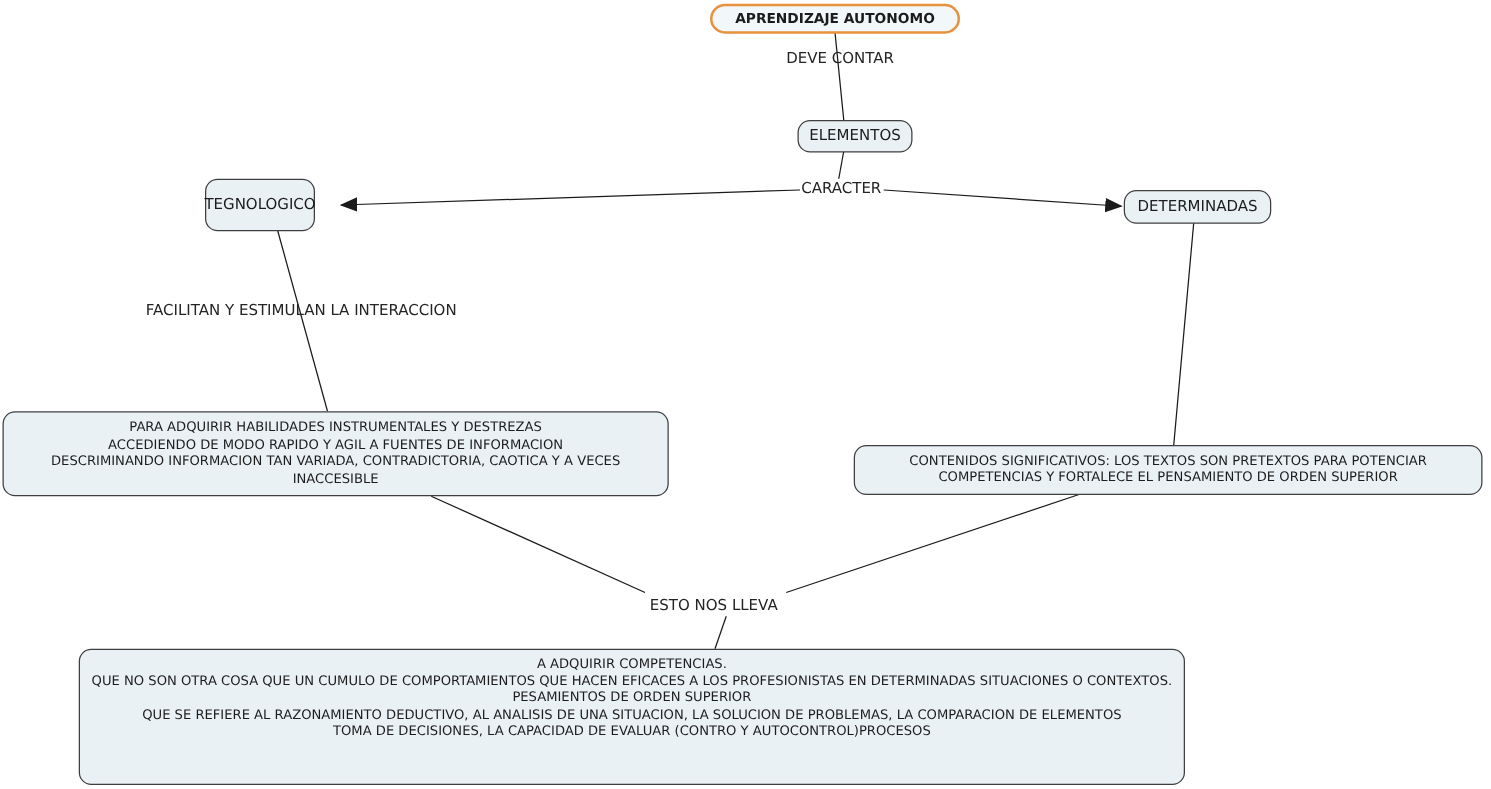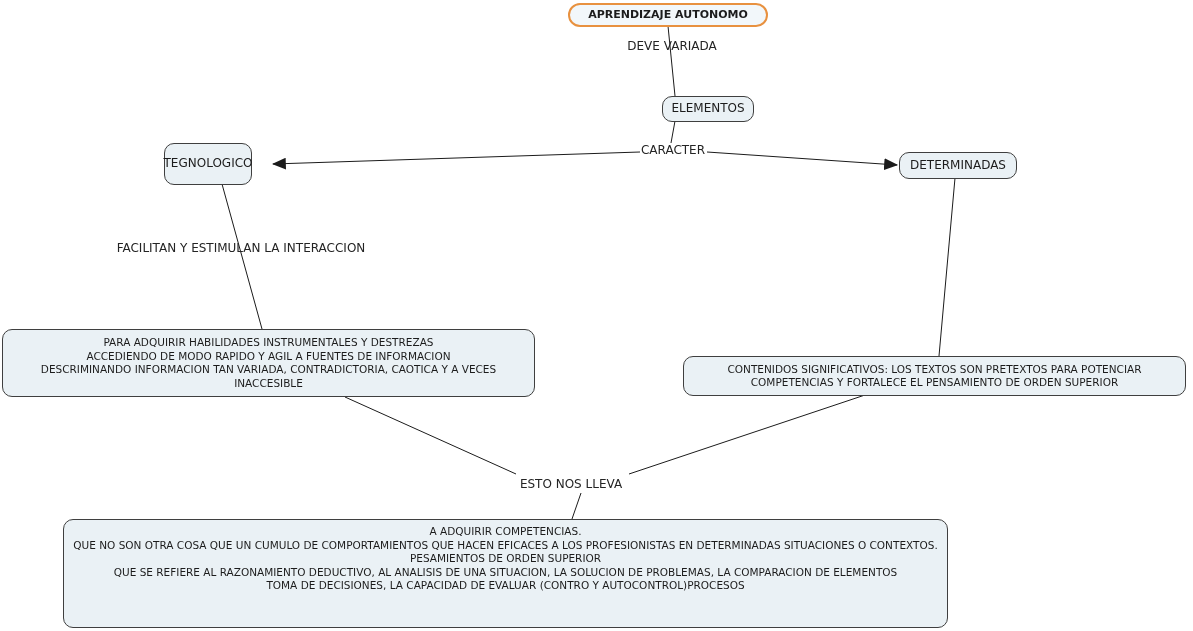--- a/index.html
+++ b/index.html
@@ -68,32 +68,32 @@
     <line x1="675" y1="121" x2="671" y2="143" stroke="#1b1b1b" stroke-width="1"></line>
     <line x1="640" y1="152" x2="273" y2="164" stroke="#1b1b1b" stroke-width="1" marker-end="url(#arrow)"></line>
     <line x1="707" y1="152" x2="897" y2="165" stroke="#1b1b1b" stroke-width="1" marker-end="url(#arrow)"></line>
     <line x1="222" y1="184" x2="262" y2="329" stroke="#1b1b1b" stroke-width="1"></line>
     <line x1="955" y1="178" x2="939" y2="356" stroke="#1b1b1b" stroke-width="1"></line>
     <line x1="345" y1="397" x2="516" y2="474" stroke="#1b1b1b" stroke-width="1"></line>
     <line x1="865" y1="395" x2="629" y2="474" stroke="#1b1b1b" stroke-width="1"></line>
     <line x1="581" y1="493" x2="572" y2="519" stroke="#1b1b1b" stroke-width="1"></line>
   </svg>
 
-  <div class="link-label" style="left:672px; top:46px;">DEVE VARIADA</div>
+  <div class="link-label" style="left:672px; top:46px;">DEVE CONTAR</div>
 
   <div class="link-label" style="left:673px; top:150px;">CARACTER</div>
 
   <div class="link-label" style="left:241px; top:248px;">FACILITAN Y ESTIMULAN LA INTERACCION</div>
 
 
   <div class="link-label" style="left:571px; top:484px;">ESTO NOS LLEVA</div>
 
   <div class="node title-node" style="left:568px; top:3px; width:200px; height:24px;">APRENDIZAJE AUTONOMO</div>
 
-  <div class="node" style="left:662px; top:96px; width:92px; height:26px;">ELEMENTOS</div>
+  <div class="node" style="left:638px; top:96px; width:92px; height:26px;">ELEMENTOS</div>
 
   <div class="node" style="left:164px; top:143px; width:88px; height:42px;">TEGNOLOGICO</div>
 
   <div class="node" style="left:899px; top:152px; width:118px; height:27px;">DETERMINADAS</div>
 
   <div class="node big" style="left:2px; top:329px; width:533px; height:68px;">PARA ADQUIRIR HABILIDADES INSTRUMENTALES Y DESTREZAS
 ACCEDIENDO DE MODO RAPIDO Y AGIL A FUENTES DE INFORMACION
 DESCRIMINANDO INFORMACION TAN VARIADA, CONTRADICTORIA, CAOTICA Y A VECES
 INACCESIBLE</div>
 

